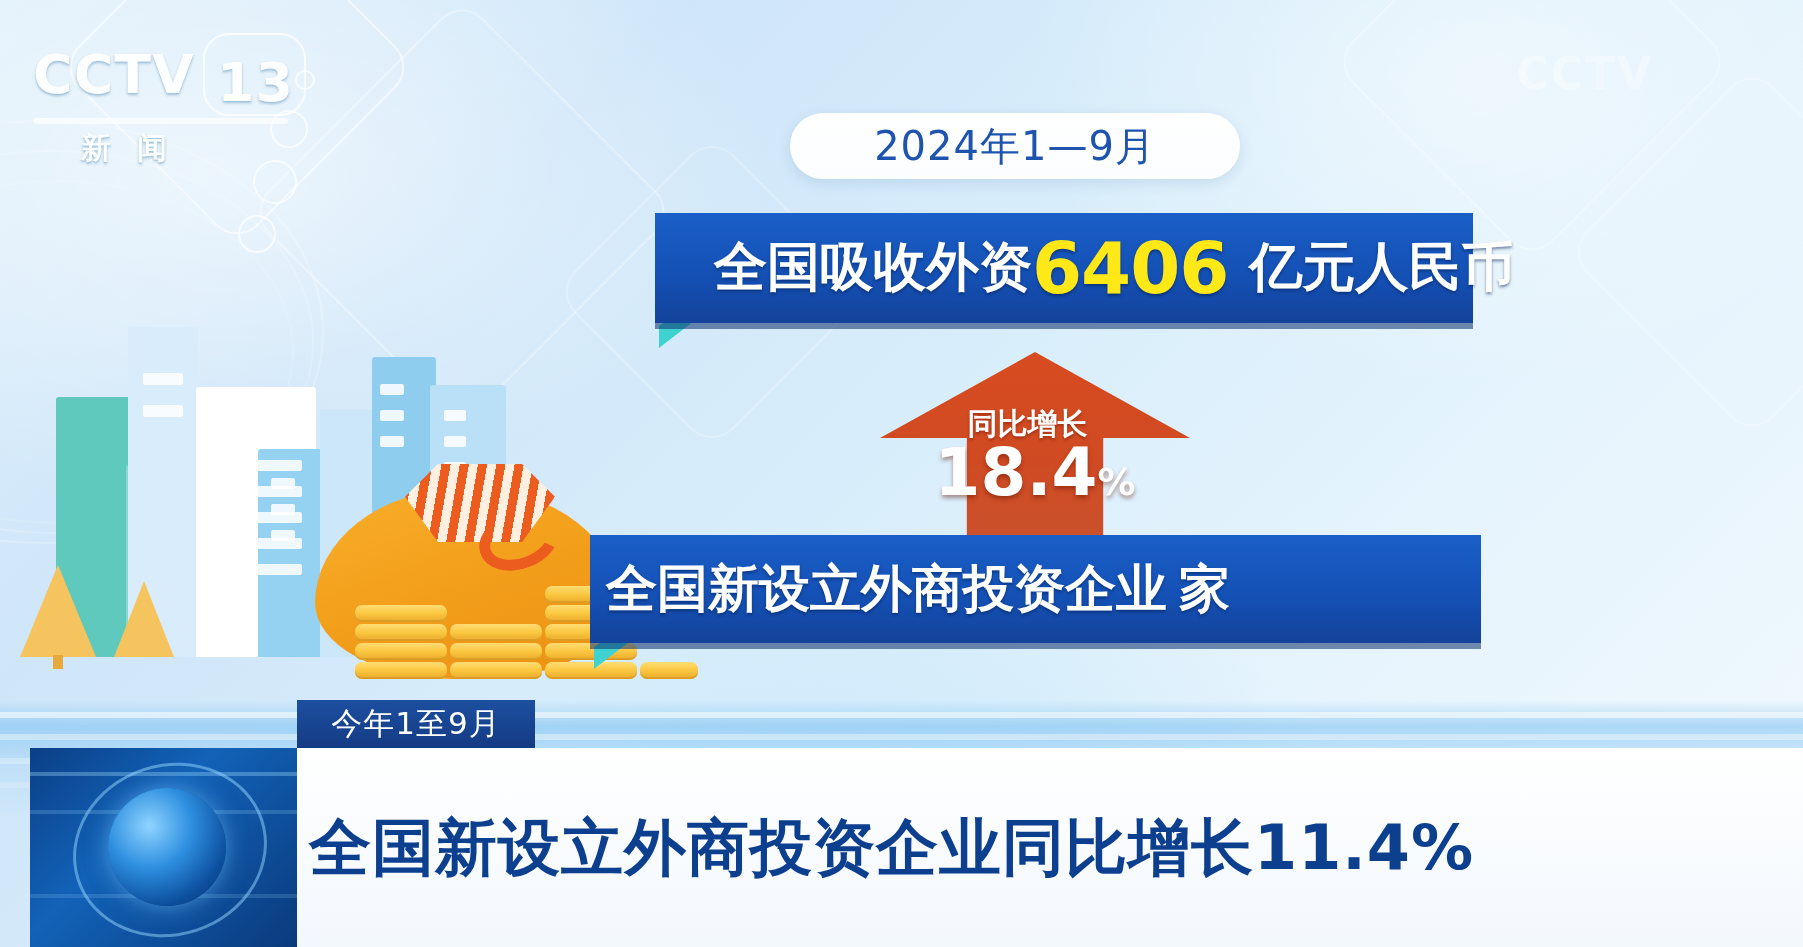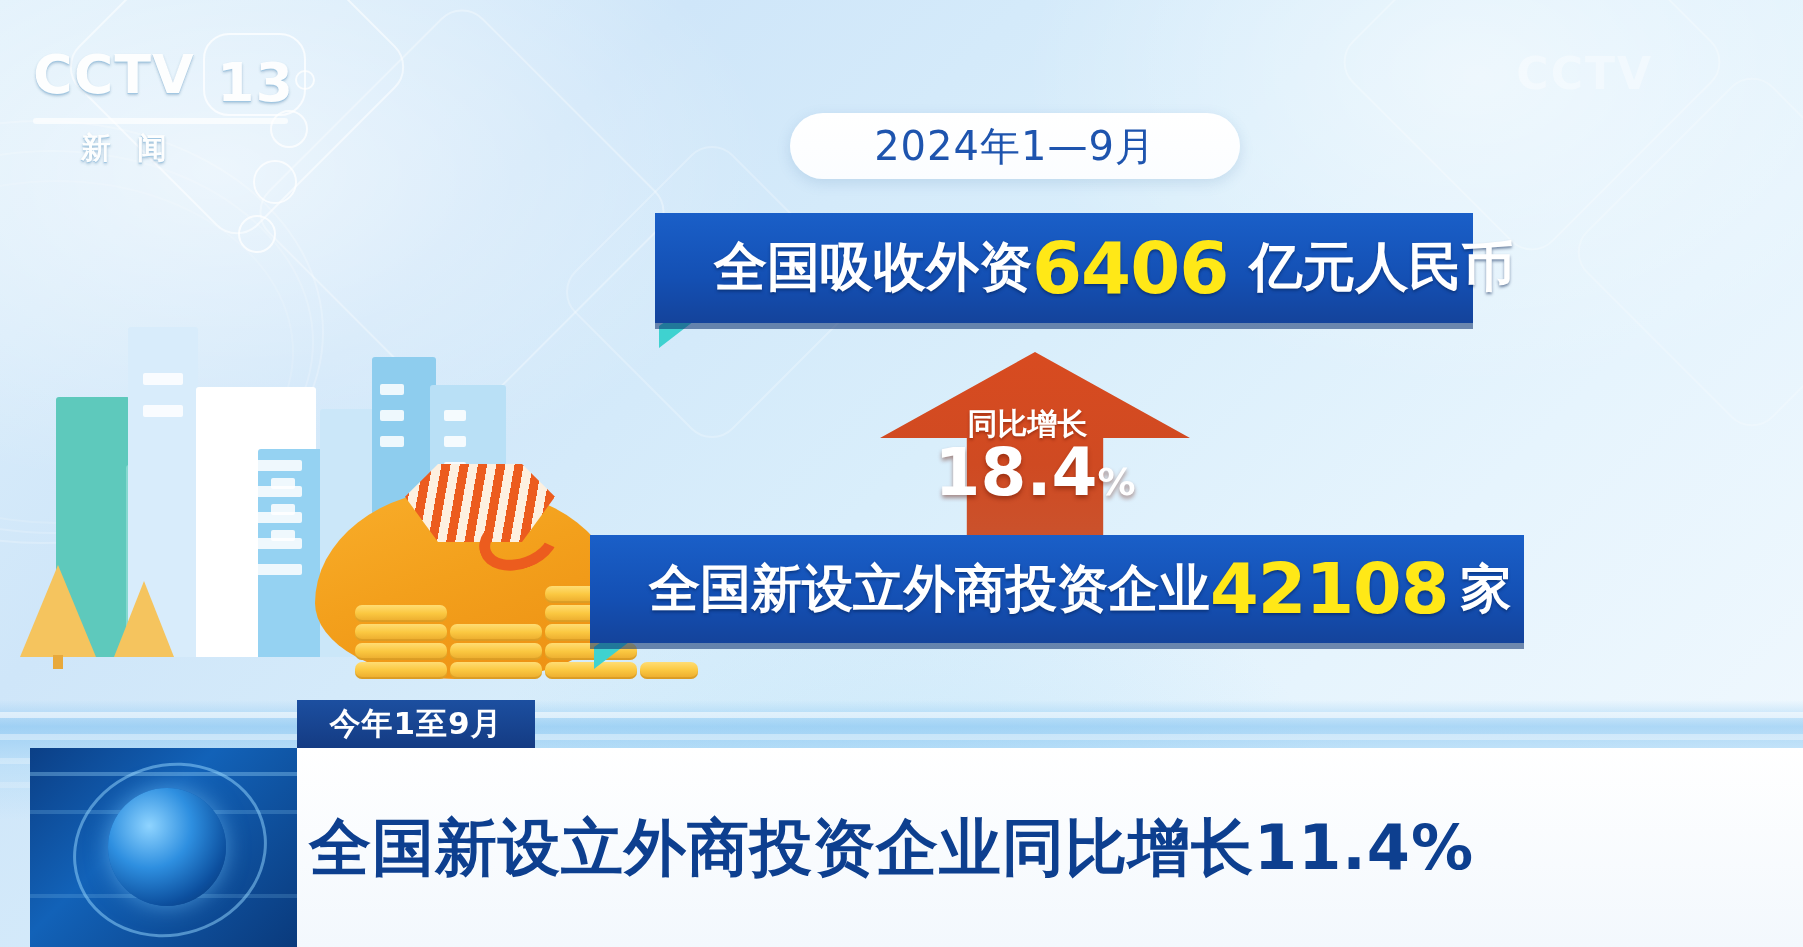--- a/index.html
+++ b/index.html
@@ -87,41 +87,41 @@
     text-shadow:0 2px 3px rgba(0,30,80,.5);}
   .statbar .num{color:#ffe817;font-weight:700;white-space:nowrap;
     text-shadow:0 2px 3px rgba(0,30,80,.55);}
 
   #bar1{left:655px;top:213px;}
   #bar1 .statbar{width:780px;height:110px;padding:0 0 0 38px;}
   #bar1 .txt{font-size:53px;margin-left:21px;}
   #bar1 .num{font-size:72px;letter-spacing:-1px;}
 
   #bar2{left:590px;top:535px;}
-  #bar2 .statbar{width:875px;height:108px;padding:0 0 0 59px;}
+  #bar2 .statbar{width:875px;height:108px;padding:0 0 0 16px;}
   #bar2 .txt{font-size:51px;}
   #bar2 .num{font-size:70px;letter-spacing:-1px;}
 
   
   .uparrow{position:absolute;left:880px;top:352px;width:310px;height:205px;}
   .uparrow .shape{position:absolute;inset:0;
     background:linear-gradient(180deg,#d84b20 0%,#cf4a22 55%,#c9542f 100%);
     clip-path:polygon(50% 0%,100% 42%,72% 42%,72% 100%,28% 100%,28% 42%,0% 42%);}
   .uparrow .lbl{position:absolute;top:52px;left:0;right:15px;text-align:center;
     font-size:30px;color:#ffffff;font-weight:700;text-shadow:0 2px 3px rgba(100,20,0,.45);}
   .uparrow .pct{position:absolute;top:88px;left:0;right:0;text-align:center;
     font-size:66px;color:#ffffff;font-weight:700;text-shadow:0 3px 4px rgba(100,20,0,.45);
     line-height:1;}
   .uparrow .pct small{font-size:38px;font-weight:700;}
 
   
   .lt-badge{position:absolute;left:297px;top:700px;width:238px;height:48px;
     background:linear-gradient(180deg,#1c4fa0 0%,#143b83 100%);
     display:flex;align-items:center;justify-content:center;}
-  .lt-badge span{color:#fff;font-size:31px;font-weight:700;letter-spacing:1px;}
+  .lt-badge span{color:#fff;font-size:31px;font-weight:400;letter-spacing:1px;}
   .lt-bar{position:absolute;left:297px;top:748px;right:0;height:199px;
     background:linear-gradient(180deg,#ffffff 0%,#f3f8fd 100%);
     display:flex;align-items:center;padding-left:12px;}
   .lt-bar span{color:#0d3f8f;font-size:62px;font-weight:700;letter-spacing:1px;}
   .lt-globe{position:absolute;left:30px;top:748px;width:267px;height:199px;overflow:hidden;
     background:linear-gradient(135deg,#0b3f86 0%,#1262b8 40%,#0a3a7c 100%);}
   .lt-globe .g{position:absolute;left:78px;top:40px;width:118px;height:118px;border-radius:50%;
     background:radial-gradient(circle at 35% 32%,#8fd4ff 0%,#2e8fe0 38%,#0c4f9e 72%,#062d63 100%);
     box-shadow:0 0 22px rgba(120,200,255,.55);}
   .lt-globe .ring{position:absolute;left:42px;top:16px;width:190px;height:166px;border-radius:50%;
@@ -248,21 +248,20 @@
   </div>
 
   <div class="bar-row" id="bar2">
     <div class="chev">
       <svg width="60" height="86" viewBox="0 0 60 86">
           <polygon points="4,6 52,43 4,80 4,58 26,43 4,28" fill="#3fd2d0"></polygon>
         </svg>
     </div>
     <div class="statbar">
       <span class="txt">全国新设立外商投资企业</span>
-      <span class="num">42108</span>
       <span class="txt" style="margin-left:12px;">家</span>
     </div>
   </div>
 
   <div class="lt-globe">
     <div class="streak" style="top:24px;"></div>
     <div class="streak" style="top:62px;opacity:.6;"></div>
     <div class="streak" style="top:146px;opacity:.5;"></div>
     <div class="ring"></div>
     <div class="g"></div>

